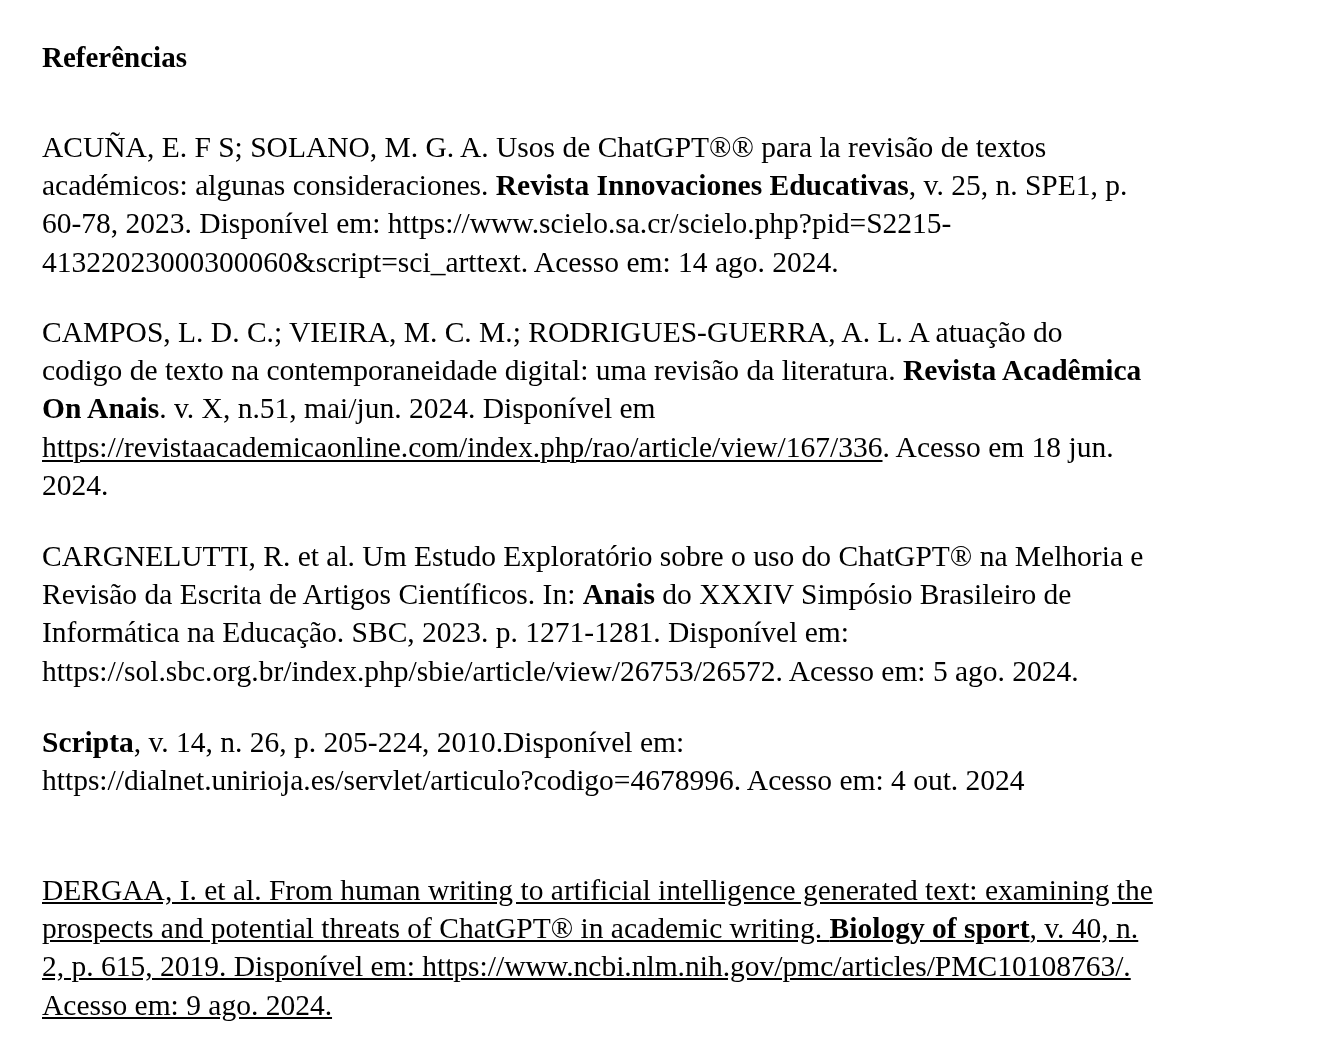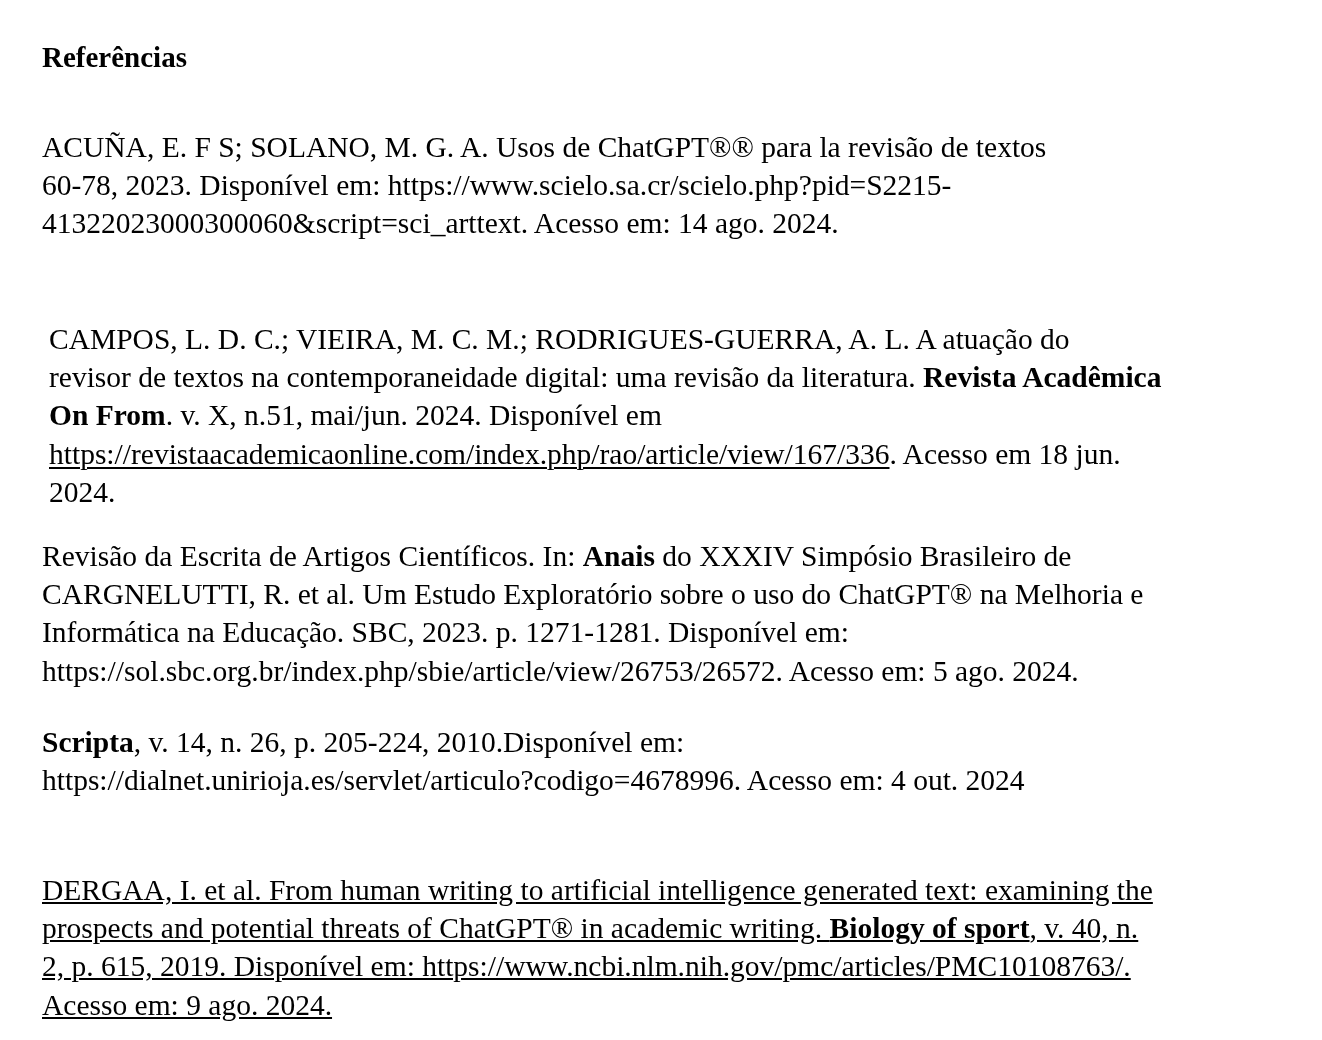--- a/index.html
+++ b/index.html
@@ -46,33 +46,34 @@
     .seg-u { text-decoration: underline; text-underline-offset: 3px; text-decoration-thickness: 1.5px; text-align: center; }
   </style>
 </head>
 <body>
 
 <div class="page">
   <div class="title">Referências</div>
 
   <div class="ref" style="top:128px;">
       <span class="line"><span>ACUÑA, E. F S; SOLANO, M. G. A. Usos de ChatGPT®® para la revisão de textos</span></span>
+      <span class="line"><span>académicos: algunas consideraciones. </span><span class="seg-b">Revista Innovaciones Educativas</span><span>, v. 25, n. SPE1, p.</span></span>
       <span class="line"><span>60-78, 2023. Disponível em: https://www.scielo.sa.cr/scielo.php?pid=S2215-</span></span>
       <span class="line"><span>41322023000300060&amp;script=sci_arttext. Acesso em: 14 ago. 2024.</span></span>
     </div>
-  <div class="ref" style="top:320px;margin-left:7px;">
+  <div class="ref" style="top:313px;">
       <span class="line"><span>CAMPOS, L. D. C.; VIEIRA, M. C. M.; RODRIGUES-GUERRA, A. L. A atuação do</span></span>
-      <span class="line"><span>revisor de textos na contemporaneidade digital: uma revisão da literatura. </span><span class="seg-b">Revista Acadêmica</span></span>
-      <span class="line"><span class="seg-b">On From</span><span>. v. X, n.51, mai/jun. 2024. Disponível em</span></span>
+      <span class="line"><span>codigo de texto na contemporaneidade digital: uma revisão da literatura. </span><span class="seg-b">Revista Acadêmica</span></span>
+      <span class="line"><span class="seg-b">On Anais</span><span>. v. X, n.51, mai/jun. 2024. Disponível em</span></span>
       <span class="line"><span class="seg-u">https://revistaacademicaonline.com/index.php/rao/article/view/167/336</span><span>. Acesso em 18 jun.</span></span>
       <span class="line"><span>2024.</span></span>
     </div>
   <div class="ref" style="top:537px;">
+      <span class="line"><span>CARGNELUTTI, R. et al. Um Estudo Exploratório sobre o uso do ChatGPT® na Melhoria e</span></span>
       <span class="line"><span>Revisão da Escrita de Artigos Científicos. In: </span><span class="seg-b">Anais</span><span> do XXXIV Simpósio Brasileiro de</span></span>
-      <span class="line"><span>CARGNELUTTI, R. et al. Um Estudo Exploratório sobre o uso do ChatGPT® na Melhoria e</span></span>
       <span class="line"><span>Informática na Educação. SBC, 2023. p. 1271-1281. Disponível em:</span></span>
       <span class="line"><span>https://sol.sbc.org.br/index.php/sbie/article/view/26753/26572. Acesso em: 5 ago. 2024.</span></span>
     </div>
   <div class="ref" style="top:723px;">
       <span class="line"><span class="seg-b">Scripta</span><span>, v. 14, n. 26, p. 205-224, 2010.Disponível em:</span></span>
       <span class="line"><span>https://dialnet.unirioja.es/servlet/articulo?codigo=4678996. Acesso em: 4 out. 2024</span></span>
     </div>
   <div class="ref" style="top:871px;text-decoration:underline;">
       <span class="line"><span>DERGAA, I. et al. From human writing to artificial intelligence generated text: examining the</span></span>
       <span class="line"><span>prospects and potential threats of ChatGPT® in academic writing. </span><span class="seg-b">Biology of sport</span><span>, v. 40, n.</span></span>

